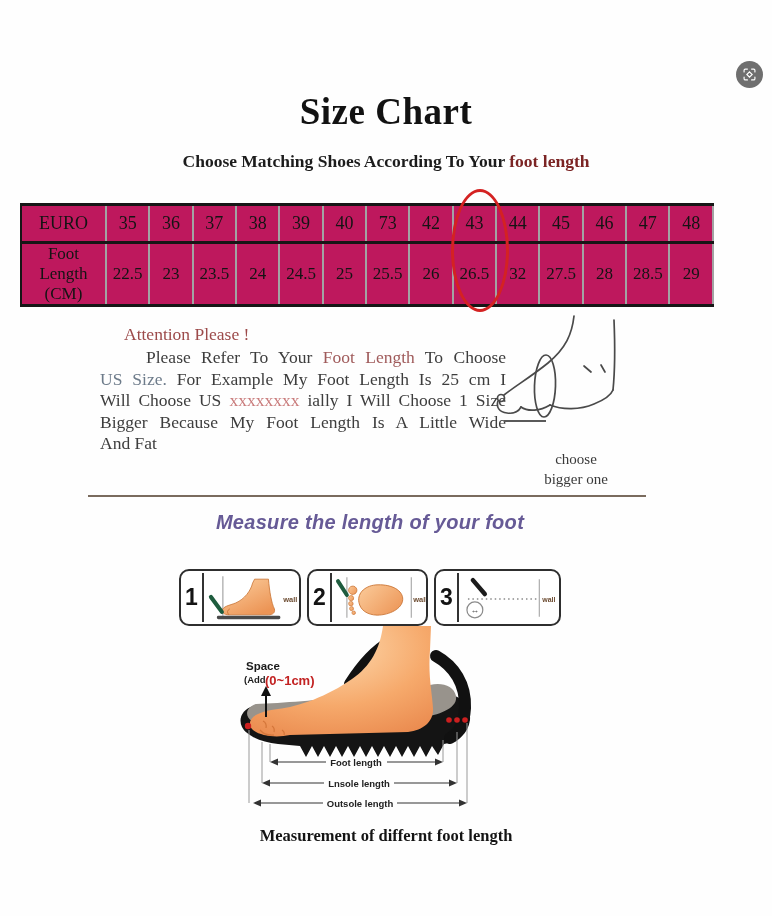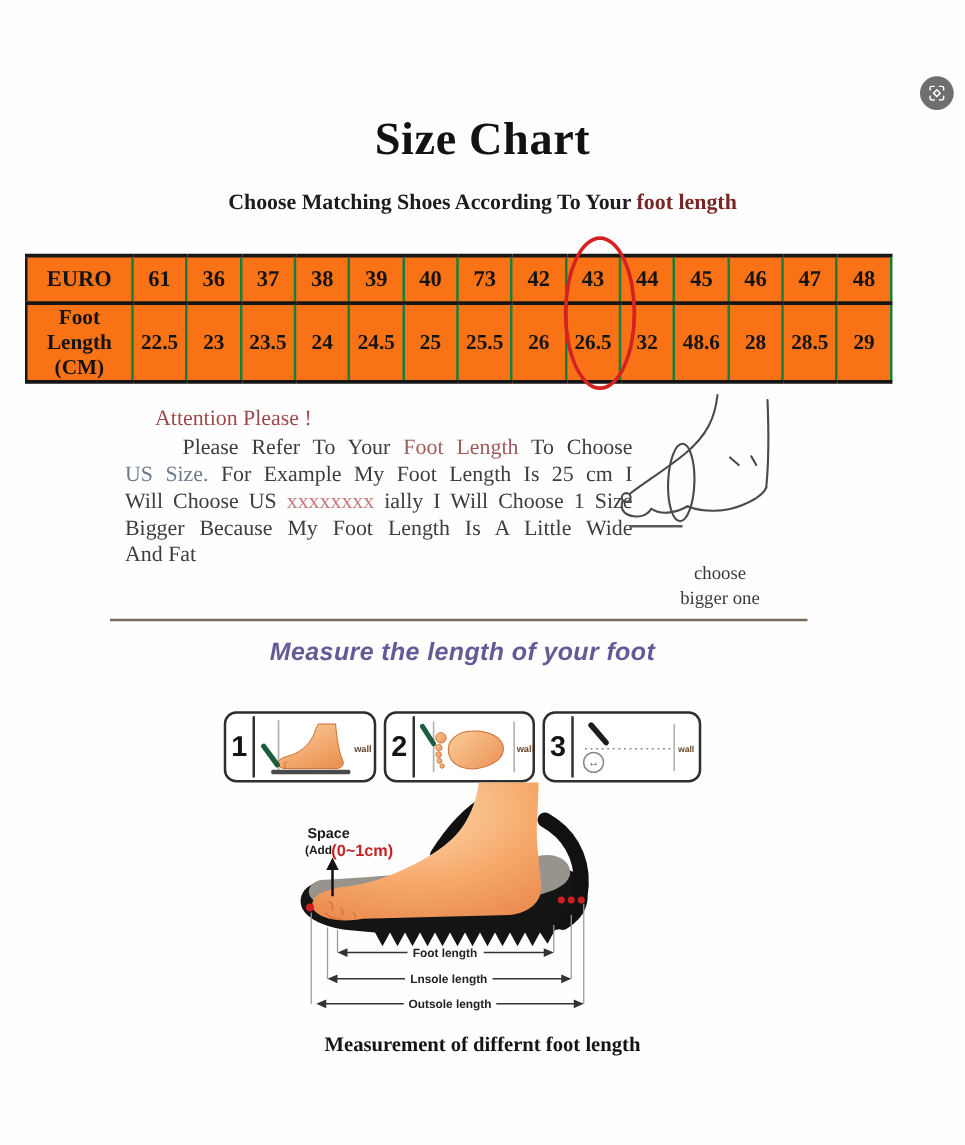--- a/index.html
+++ b/index.html
@@ -11,22 +11,22 @@
   .img-search-btn{position:absolute;left:736px;top:61px;width:27px;height:27px;border-radius:50%;
       background:#6f6f6f;border:none;display:flex;align-items:center;justify-content:center;cursor:pointer;}
 
   
   .title{left:0;right:0;top:90px;text-align:center;font-size:37px;font-weight:bold;color:#121212;letter-spacing:.5px;}
   .subtitle{left:0;right:0;top:151px;text-align:center;font-size:17.5px;font-weight:bold;color:#1c1c1c;}
   .subtitle .hl{color:#7b2424;}
 
   
   .size-table{position:absolute;left:20px;top:203px;width:694px;border-collapse:collapse;table-layout:fixed;}
-  .size-table td{border-left:2px solid #161616;border-right:2px solid #15803d;text-align:center;
-      font-weight:bold;color:#141414;padding:0;background:#f97316;}
+  .size-table td{border-left:2px solid #161616;border-right:2px solid #a3a3a3;text-align:center;
+      font-weight:normal;color:#141414;padding:0;background:#be185d;}
   .size-table tr.r1 td{border-top:3px solid #161616;border-bottom:3px solid #161616;height:35px;font-size:18px;}
   .size-table tr.r2 td{border-bottom:3px solid #161616;height:57px;font-size:17px;}
   .rowhead{font-size:17px;}
   .rowhead2{font-size:13.5px;line-height:1.18;}
   .hl-ellipse{left:451px;top:189px;width:52px;height:117px;border:3px solid #d42222;border-radius:50%;}
 
   
   .attn{left:100px;top:324px;width:406px;font-size:17.5px;color:#3d3d3d;}
   .attn .head{color:#9c4a4a;height:23px;margin-left:24px;}
   .attn .ln{height:21.6px;text-align:justify;text-align-last:justify;white-space:nowrap;}
@@ -77,21 +77,21 @@
   <div class="abs subtitle"><span>Choose Matching Shoes According To Your </span><span class="hl">foot length</span></div>
 
   <table class="size-table">
     <colgroup>
         <col style="width:85px">
         <col span="14">
       </colgroup>
     <tbody>
         <tr class="r1">
       <td class="rowhead">EURO</td>
-      <td>61</td>
+      <td>35</td>
       <td>36</td>
       <td>37</td>
       <td>38</td>
       <td>39</td>
       <td>40</td>
       <td>73</td>
       <td>42</td>
       <td>43</td>
       <td>44</td>
       <td>45</td>
@@ -108,21 +108,21 @@
       <td>22.5</td>
       <td>23</td>
       <td>23.5</td>
       <td>24</td>
       <td>24.5</td>
       <td>25</td>
       <td>25.5</td>
       <td>26</td>
       <td>26.5</td>
       <td>32</td>
-      <td>48.6</td>
+      <td>27.5</td>
       <td>28</td>
       <td>28.5</td>
       <td>29</td>
     </tr>
   </tbody>
     </table>
   <div class="abs hl-ellipse"></div>
 
   <div class="abs attn">
     <div class="head">Attention Please !</div>

